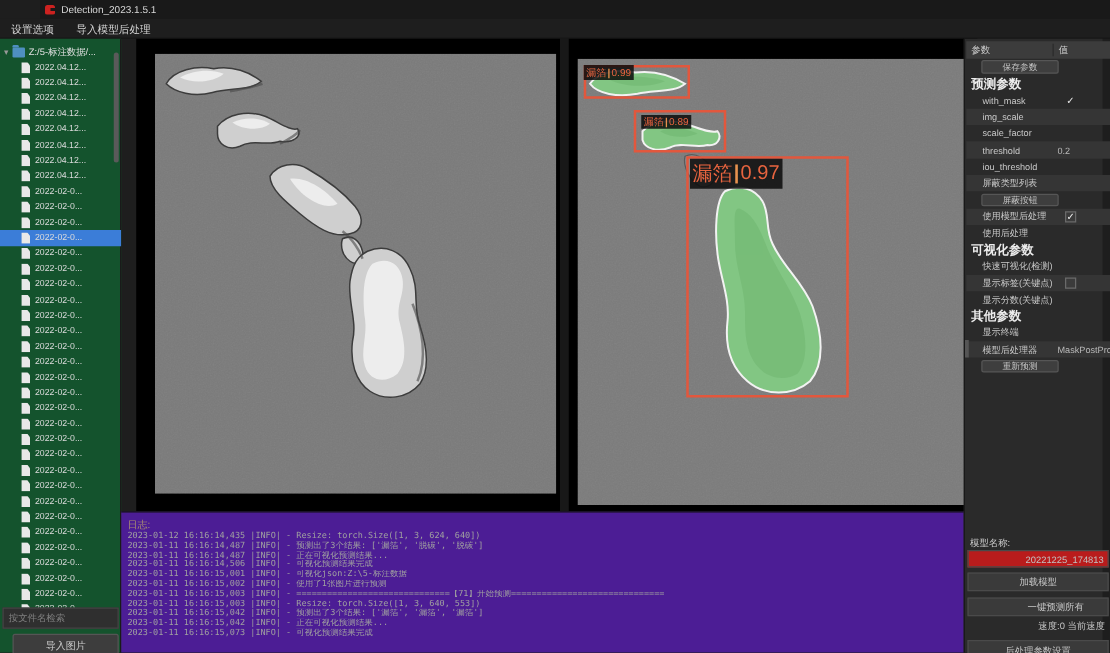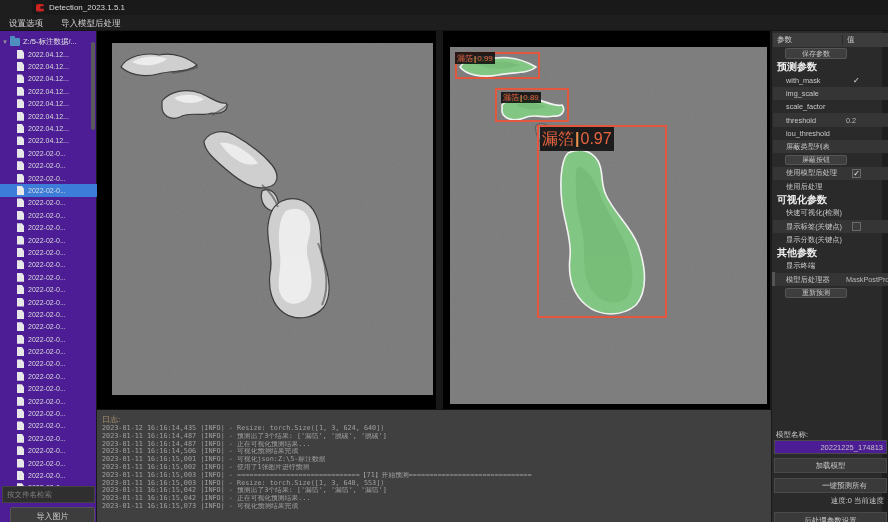--- a/index.html
+++ b/index.html
@@ -8,21 +8,21 @@
   .titlebar { position:absolute; left:0; top:0; width:888px; height:15px; background:#191919;
               display:flex; align-items:center; padding-left:4px;margin-left:32px; }
   .titlebar .logo { width:8px; height:8px; background:#cc2220; border-radius:2px; margin-right:5px;
                     clip-path:polygon(0 0,100% 0,100% 35%,55% 35%,55% 65%,100% 65%,100% 100%,0 100%); }
   .titlebar .title { color:#d8d8d8; font-size:8px; }
   .menubar { position:absolute; left:0; top:15px; width:888px; height:16px; background:#1e1e1e;
              border-bottom:1px solid #161616; display:flex; align-items:center; }
   .menu-item { color:#d4d4d4; font-size:8.5px; padding:0 9px; height:16px; line-height:16px; }
 
   
-  .sidebar { position:absolute; left:0; top:31px; width:97px; height:491px; background:#4c1d95;
+  .sidebar { position:absolute; left:0; top:31px; width:97px; height:491px; background:#14532d;
              border-right:1px solid #1a1a1a; }
   .tree { position:absolute; left:0; top:4px; width:97px; height:478px; overflow:hidden; }
   .tree-root { display:flex; align-items:center; height:13px; }
   .tree-arrow { color:#999; font-size:7px; width:10px; text-align:center; }
   .folder-icon { width:10px; height:8px; background:#4f8fc0; border-radius:1px; position:relative; margin-right:3px; }
   .folder-icon:before { content:""; position:absolute; left:0; top:-2px; width:5px; height:2px; background:#4f8fc0; border-radius:1px 1px 0 0; }
   .tree-root-label { color:#e2e2e2; font-size:7.5px; white-space:nowrap; }
   .tree-item { display:flex; align-items:center; height:12.4px; padding-left:17px; }
   .tree-item.sel { background:#3b7dd8; }
   .file-icon { width:7px; height:9px; background:#e8e8e8; margin-right:4px; flex:none;
@@ -31,32 +31,32 @@
   .tree-scroll { position:absolute; left:91px; top:11px; width:4px; height:88px; background:#5a5a5a; border-radius:2px; }
   .search-box { position:absolute; left:2px; top:455px; width:93px; height:17px; background:#2f2f2f;
                 border:1px solid #444; color:#808080; font-size:7.5px; padding-left:4px;
                 display:flex; align-items:center; }
   .import-btn { position:absolute; left:10px; top:476px; width:85px; height:18px; background:#3d3d3d;
                 border:1px solid #555; border-radius:2px; color:#cccccc; font-size:8px;
                 display:flex; align-items:center; justify-content:center; }
 
   
   .center { position:absolute; left:97px; top:31px; width:674px; height:491px; }
-  .viewer { position:absolute; left:0; top:0; width:614px; height:378px; background:#181818; }
+  .viewer { position:absolute; left:12px; top:0; width:614px; height:378px; background:#181818; }
   .panel { position:absolute; top:0; height:378px; background:#000; }
   .panel-left { left:0; width:339px; }
   .panel-right { left:346px; width:327px; }
   .img-holder { position:absolute; }
   .det-box { position:absolute; border:2px solid #e2573d; }
   .det-label { position:absolute; background:rgba(10,10,10,.85); color:#e8643f; white-space:nowrap;
                display:flex; align-items:center; padding:0 2px; }
   .det-label .bar { color:#e8924f; margin:0 1px; font-weight:bold; }
 
   
-  .logarea { position:absolute; left:0; top:378px; width:674px; height:113px; background:#404040;
+  .logarea { position:absolute; left:0; top:378px; width:674px; height:113px; background:#4c1d95;
              border-top:1px solid #111; }
   .log-title { position:absolute; left:5px; top:4px; color:#aa9071; font-size:8px; }
   .log-lines { position:absolute; left:5px; top:15px; width:660px; }
   .log-line { color:#a0a0a0; font-family:"DejaVu Sans Mono","Liberation Mono",monospace;
               font-size:6.8px; height:7.8px; line-height:7.8px; white-space:nowrap; overflow:hidden; }
 
   
   .rightbar { position:absolute; left:771px; top:31px; width:111px; height:491px; background:#2a2a2a;
               border-left:1px solid #191919; }
   .p-header { position:absolute; left:1px; top:2px; width:116px; height:14px; background:#3c3c3c;
@@ -71,21 +71,21 @@
   .p-row .val { position:absolute; left:73px; color:#b9b9b9; font-size:7.3px; white-space:nowrap; overflow:hidden; width:43px; }
   .p-row .check { position:absolute; left:80px; color:#e6e6e6; font-size:8px; }
   .p-btn { margin-left:12px; width:62px; height:10.5px; background:#3e3e3e; border:1px solid #565656;
            border-radius:2px; color:#c4c4c4; font-size:7px; display:flex; align-items:center; justify-content:center; }
   .cb { position:absolute; left:79px; width:9px; height:9px; background:#3b3b3b; border:1px solid #6a6a6a;
         color:#f0f0f0; font-size:8px; line-height:8px; text-align:center; }
   .side-scroll { position:absolute; left:0px; top:241px; width:3px; height:14px; background:#555; }
 
   .model-block { position:absolute; left:0; top:0; width:117px; height:491px; }
   .model-label { position:absolute; left:4px; top:399px; color:#cccccc; font-size:7.5px; }
-  .model-field { position:absolute; left:2px; top:409px; width:113px; height:14px; background:#4c1d95;
+  .model-field { position:absolute; left:2px; top:409px; width:113px; height:14px; background:#b91c1c;
                  border:1px solid #4a4a4a; color:#c2c2c2; font-size:7.5px; display:flex;
                  align-items:center; justify-content:flex-end; padding-right:3px; overflow:hidden; }
   .rb-btn { position:absolute; left:2px; width:113px; height:15px; background:#3a3a3a; border:1px solid #4a4a4a;
             color:#c8c8c8; font-size:7.5px; display:flex; align-items:center; justify-content:center; }
   .load-btn { top:427px; }
   .predict-btn { top:447px;padding-left:28px; }
   .speed-text { position:absolute; left:0; top:465px; width:112px; color:#c4c4c4; font-size:7.5px;
                 text-align:right; white-space:nowrap; }
   .bottom-btn { top:481px; height:18px; align-items:flex-start; padding-top:3px; }
 </style>

